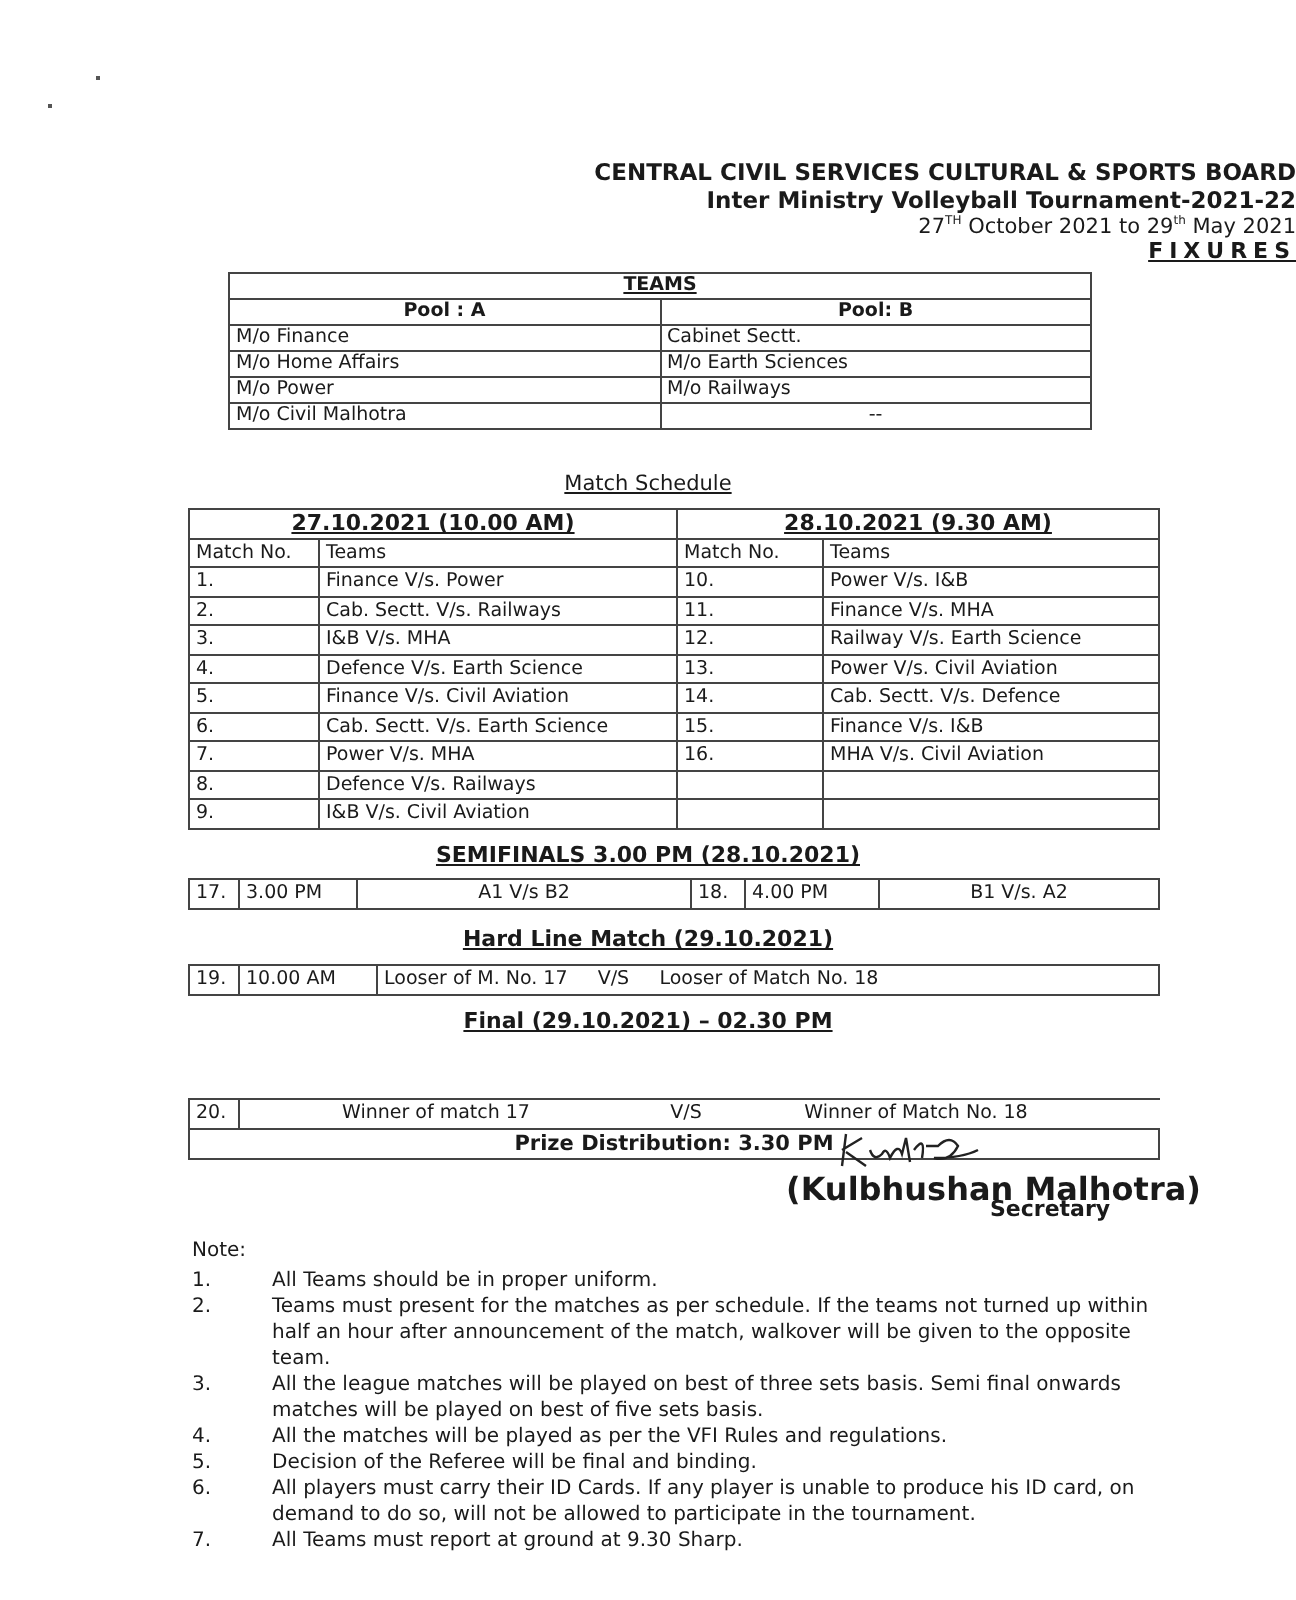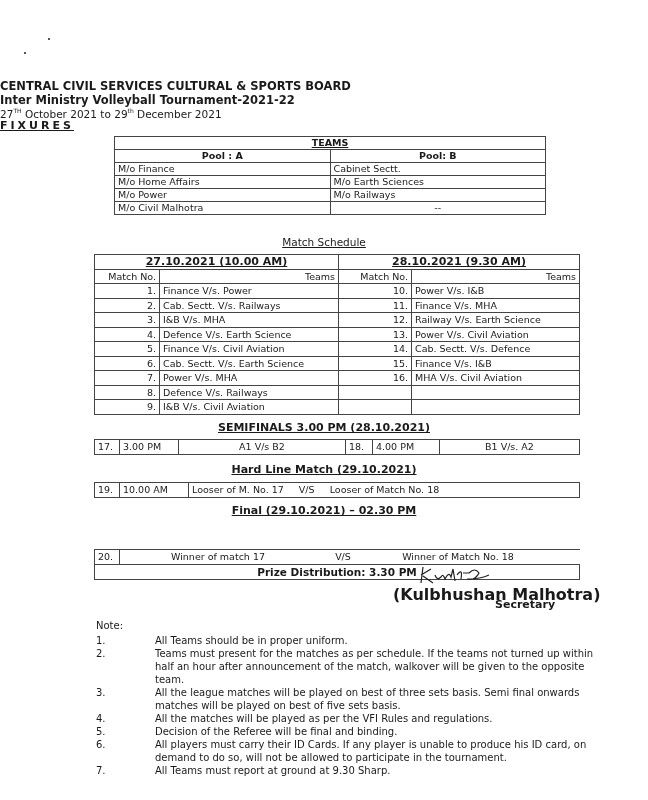--- a/index.html
+++ b/index.html
@@ -1,71 +1,71 @@
 <!DOCTYPE html>
 <html><head>
 <meta charset="utf-8">
 <style>
   html, body { margin: 0; padding: 0; background: #ffffff; }
   body { width: 648px; height: 800px; position: relative; overflow: hidden;
          font-family: "DejaVu Sans", sans-serif; color: #1a1a1a; }
   .abs { position: absolute; }
   .dot { position: absolute; width: 2px; height: 2px; background: #555; }
   .center { text-align: center; }
-  .hdr { left: 0; width: 648px; text-align: left; }
+  .hdr { left: 0; width: 648px; text-align: right; }
   .h1 { top: 79px; font-size: 11.5px; font-weight: bold; }
   .h2 { top: 93px; font-size: 11.5px; font-weight: bold; }
   .h3 { top: 107px; font-size: 10.5px; }
   .h3 sup { font-size: 6px; }
   .h4 { top: 119px; font-size: 11px; font-weight: bold; letter-spacing: 3px; text-decoration: underline; }
 
   table { border-collapse: collapse; position: absolute; font-size: 9.5px; }
   td, th { border: 1px solid #444; padding: 0 3px; height: 12px; line-height: 12px; font-weight: normal; }
 
   .teams { left: 114px; top: 136px; width: 432px; }
   .teams th { font-weight: bold; }
   .teams td { padding-left: 3px; }
 
   .ms-title { top: 236px; left: 0; width: 648px; text-align: center; font-size: 10.5px; }
   .ms-title span { text-decoration: underline; }
 
   .sched { left: 94px; top: 254px; width: 486px; }
   .sched td { height: 13.5px; line-height: 13.5px; }
   .sched .date { font-weight: bold; font-size: 11px; text-decoration: underline; text-align: center; }
-  .sched .c { text-align: right; }
+  .sched .c { text-align: left; }
 
   .sec-title { left: 0; width: 648px; text-align: center; font-weight: bold; font-size: 11px; text-decoration: underline; }
 
   .semi { left: 94px; top: 439px; width: 486px; }
   .semi td { height: 14px; line-height: 14px; }
   .hard { left: 94px; top: 482px; width: 486px; }
   .hard td { height: 14px; line-height: 14px; }
   .final { left: 94px; top: 549px; width: 486px; }
   .final td { height: 14px; line-height: 14px; }
 
   .sig { left: 405px; top: 563px; width: 180px; }
   .sig-name { left: 393px; top: 585px; font-size: 16px; font-weight: bold; }
   .sig-desig { left: 495px; top: 598px; font-size: 11px; font-weight: bold; }
 
   .note-label { left: 96px; top: 620px; font-size: 10px; }
   .notes { left: 96px; top: 634px; width: 500px; font-size: 10px; line-height: 13px; }
   .note { display: flex; }
   .note .n { width: 40px; flex: none; }
-  .note .t { flex: 1; margin-left: 19px; }
+  .note .t { flex: 1; }
 </style>
 </head>
 <body>
 
 <div class="dot" style="left:48px;top:38px;"></div>
 <div class="dot" style="left:24px;top:52px;"></div>
 
 <div class="abs hdr h1">CENTRAL CIVIL SERVICES CULTURAL &amp; SPORTS BOARD</div>
 <div class="abs hdr h2">Inter Ministry Volleyball Tournament-2021-22</div>
 <div class="abs hdr h3">
-  <span>27</span><sup>TH</sup><span> October 2021 to 29</span><sup>th</sup><span> December 2021</span>
+  <span>27</span><sup>TH</sup><span> October 2021 to 29</span><sup>th</sup><span> May 2021</span>
 </div>
 <div class="abs hdr h4">FIXURES</div>
 
 <table class="teams">
   <tbody>
       <tr>
         <th colspan="2" class="center"><span style="text-decoration:underline">TEAMS</span></th>
       </tr>
   <tr>
     <th class="center" style="width:50%">Pool : A</th>

